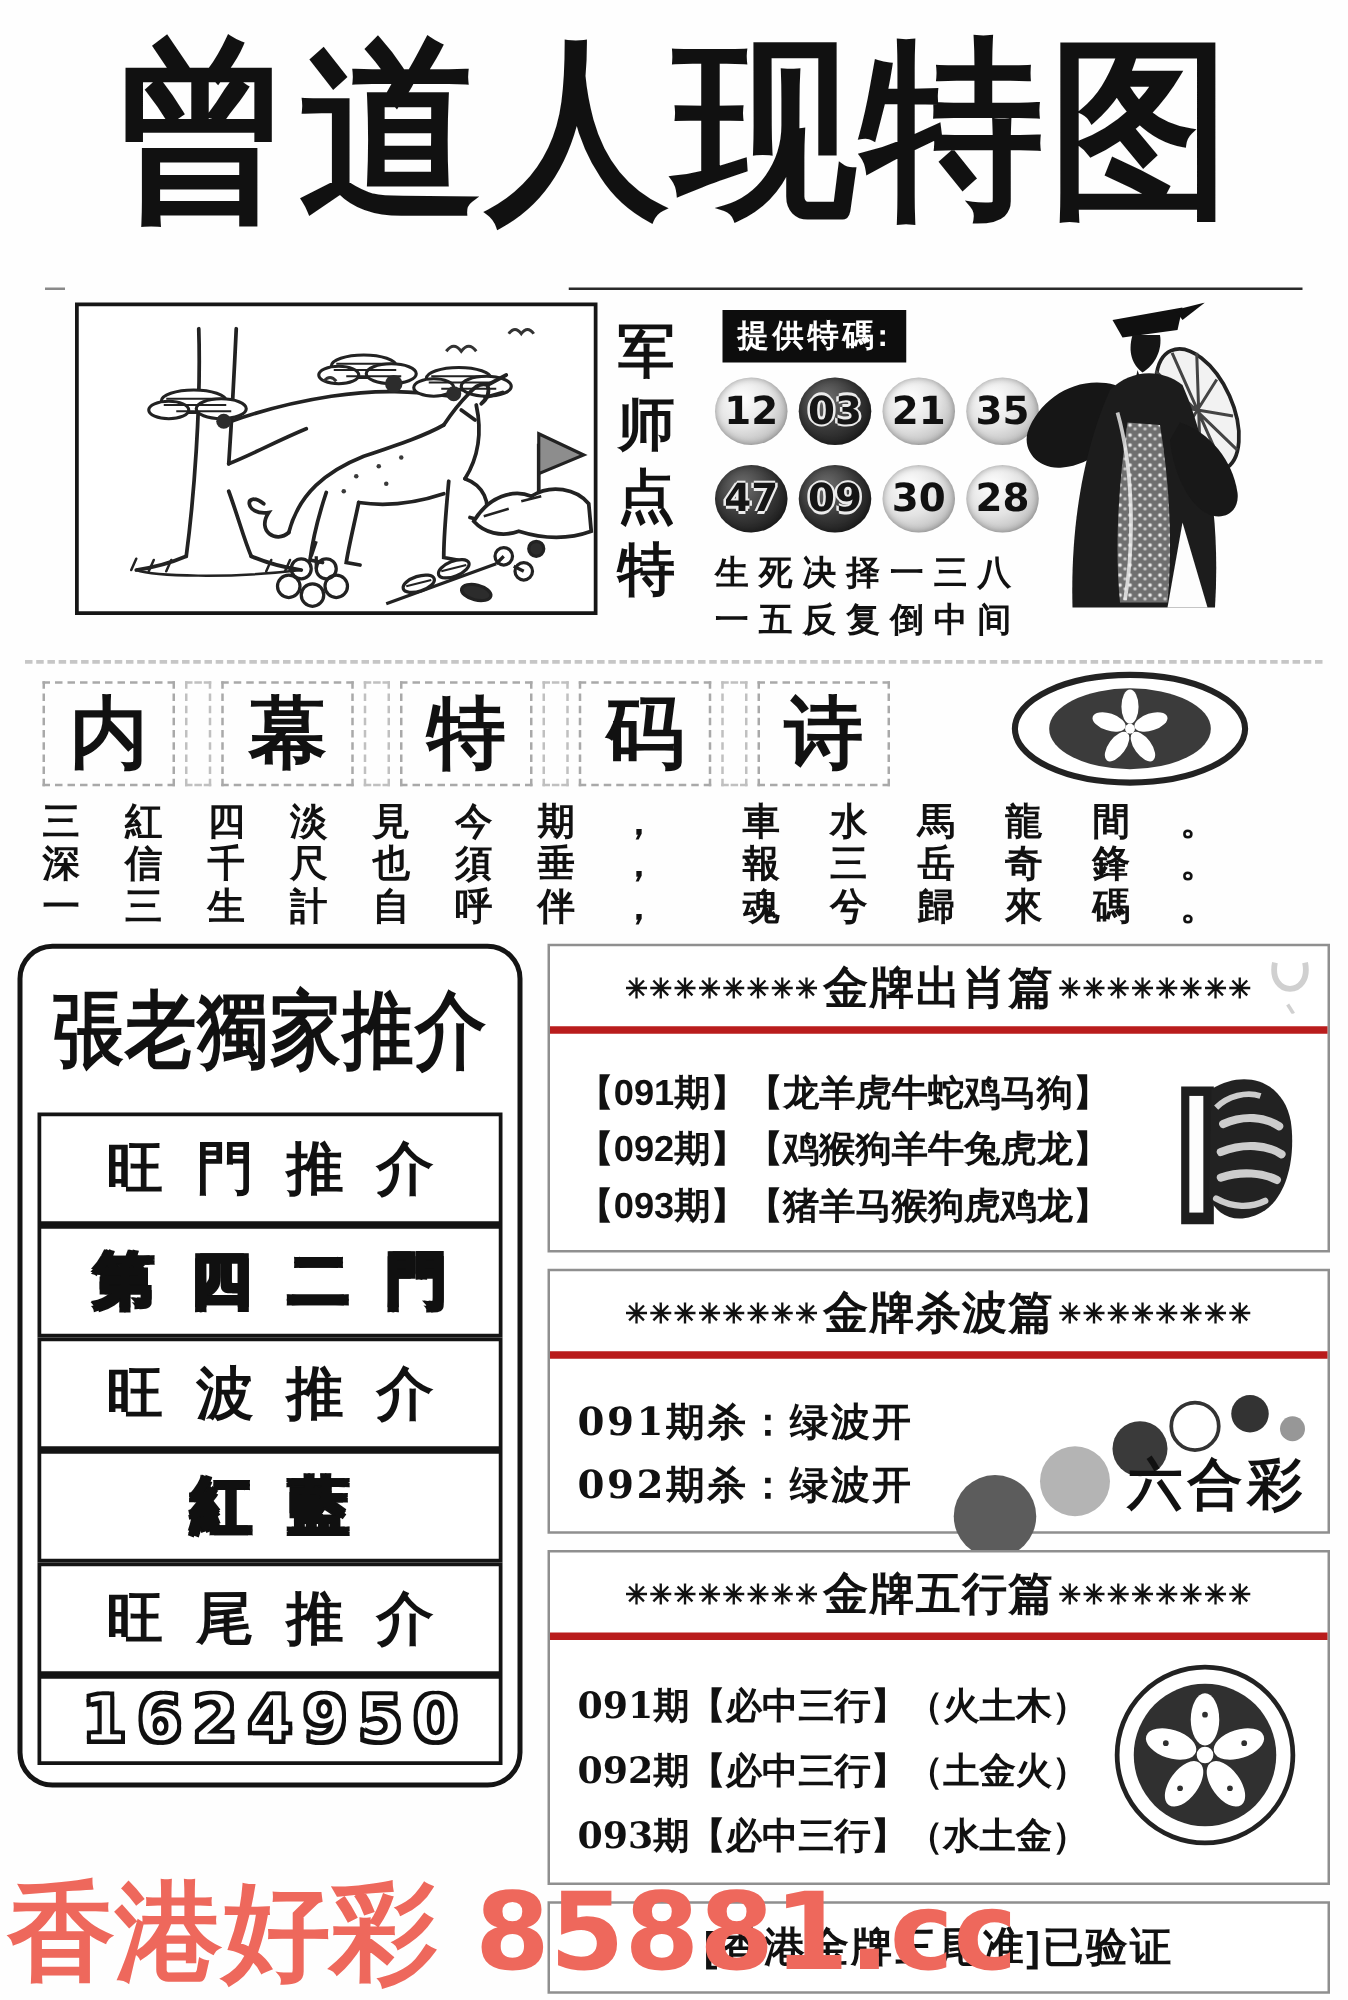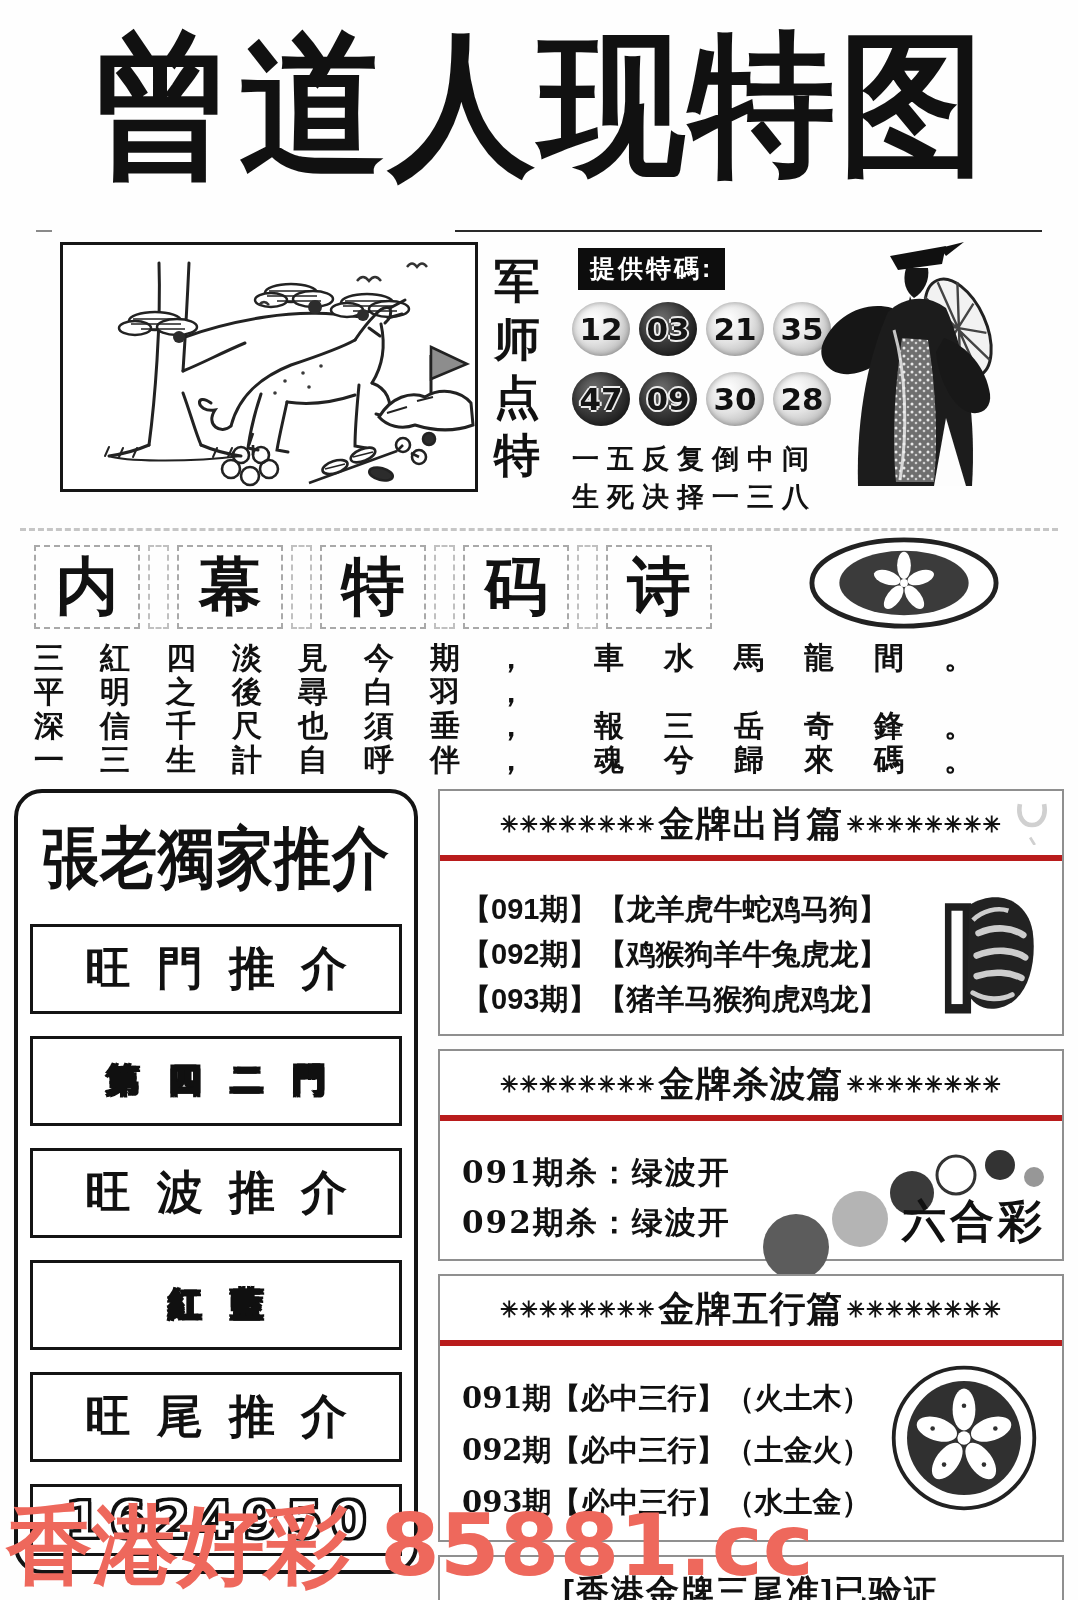--- a/index.html
+++ b/index.html
@@ -49,24 +49,24 @@
   .pl-left { width:560px; letter-spacing:36px; }
   .pl-right { letter-spacing:40px; }
 
   
   .main { display:flex; gap:20px; padding:0 14px; margin-top:12px; align-items:flex-start; }
   .left-panel { box-sizing:border-box; width:404px; border:4px solid #141414; border-radius:28px;
           padding:14px 12px 12px; background:#fff; }
   .lp-header { text-align:center; font-size:57px; font-weight:900; font-family:"DejaVu Serif", serif;
           margin:14px 0 26px; white-space:nowrap; transform:scaleY(1.18); letter-spacing:1px; }
   .lp-box { border:3px solid #141414; height:84px; display:flex; align-items:center; justify-content:center;
-          margin-bottom:22px; white-space:nowrap; overflow:hidden; }
+          white-space:nowrap; overflow:hidden; }
   .lp-box.last { height:66px; margin-bottom:2px; }
   .lp-solid { font-family:"DejaVu Serif", serif; font-weight:900; font-size:46px; letter-spacing:26px; padding-left:26px; }
-  .lp-outline { font-weight:900; font-size:32px; letter-spacing:30px; padding-left:30px; color:#fff;
+  .lp-outline { font-weight:900; font-size:48px; letter-spacing:30px; padding-left:30px; color:#fff;
           font-family:"DejaVu Sans", sans-serif; -webkit-text-stroke:2.5px #101010;
           text-shadow:-2px -2px 0 #111, 2px -2px 0 #111, -2px 2px 0 #111, 2px 2px 0 #111; }
   .lp-num { font-size:52px; letter-spacing:8px; padding-left:8px; }
 
   .right-panel { flex:1; display:flex; flex-direction:column; gap:13px; }
   .section { position:relative; border:2px solid #8f8f8f; background:#fff; }
   .sec-header { position:relative; border-bottom:6px solid #b91c1c; text-align:center; padding:9px 0 6px; white-space:nowrap; }
   .stars { font-size:22px; font-weight:700; letter-spacing:1px; vertical-align:4px; }
   .sec-name { font-size:36px; font-weight:900; letter-spacing:1px; margin:0 3px; font-family:"DejaVu Sans", sans-serif; }
   .sec-body { position:relative; padding:14px 0 12px 22px;margin-top:12px; }
@@ -200,22 +200,22 @@
         <div class="ball" data-dark="false">12</div>
         <div class="ball" data-dark="true">03</div>
         <div class="ball" data-dark="false">21</div>
         <div class="ball" data-dark="false">35</div>
         <div class="ball" data-dark="true">47</div>
         <div class="ball" data-dark="true">09</div>
         <div class="ball" data-dark="false">30</div>
         <div class="ball" data-dark="false">28</div>
       </div>
       <div class="hints">
+        <div>生死决择一三八</div>
         <div>一五反复倒中间</div>
-        <div>生死决择一三八</div>
       </div>
     </div>
 
     <svg class="figure-art" viewBox="0 0 204 250">
       <defs>
         <pattern id="speck" width="8" height="8" patternUnits="userSpaceOnUse">
           <rect width="8" height="8" fill="#6f6f6f"></rect>
           <circle cx="2" cy="2" r="1.5" fill="#e8e8e8"></circle>
           <circle cx="6" cy="5" r="1.3" fill="#cfcfcf"></circle>
         </pattern>
@@ -272,21 +272,20 @@
         <circle cx="100" cy="49" r="4"></circle>
       </g>
     </svg>
 
     <div class="poem-lines">
       <div class="poem-line">
         <span class="pl-left">三紅四淡見今期，</span>
         <span class="pl-right">車水馬龍間。</span>
       </div>
       <div class="poem-line">
-        <span class="pl-left">平明之後尋白羽，</span>
       </div>
       <div class="poem-line">
         <span class="pl-left">深信千尺也須垂，</span>
         <span class="pl-right">報三岳奇鋒。</span>
       </div>
       <div class="poem-line">
         <span class="pl-left">一三生計自呼伴，</span>
         <span class="pl-right">魂兮歸來碼。</span>
       </div>
     </div>

